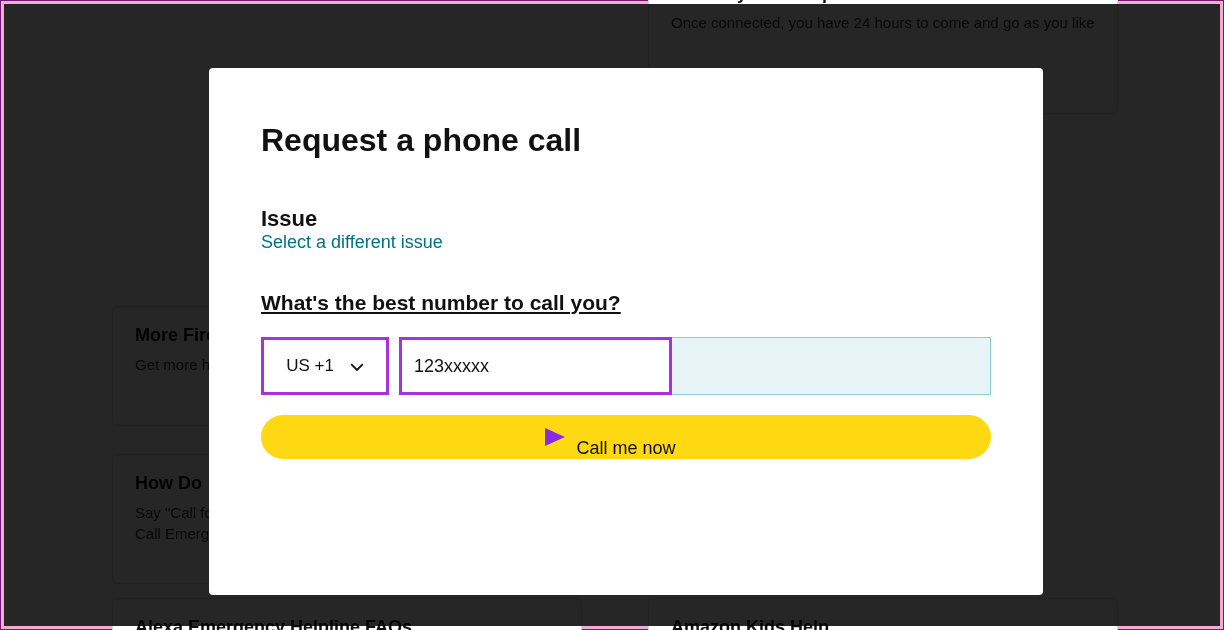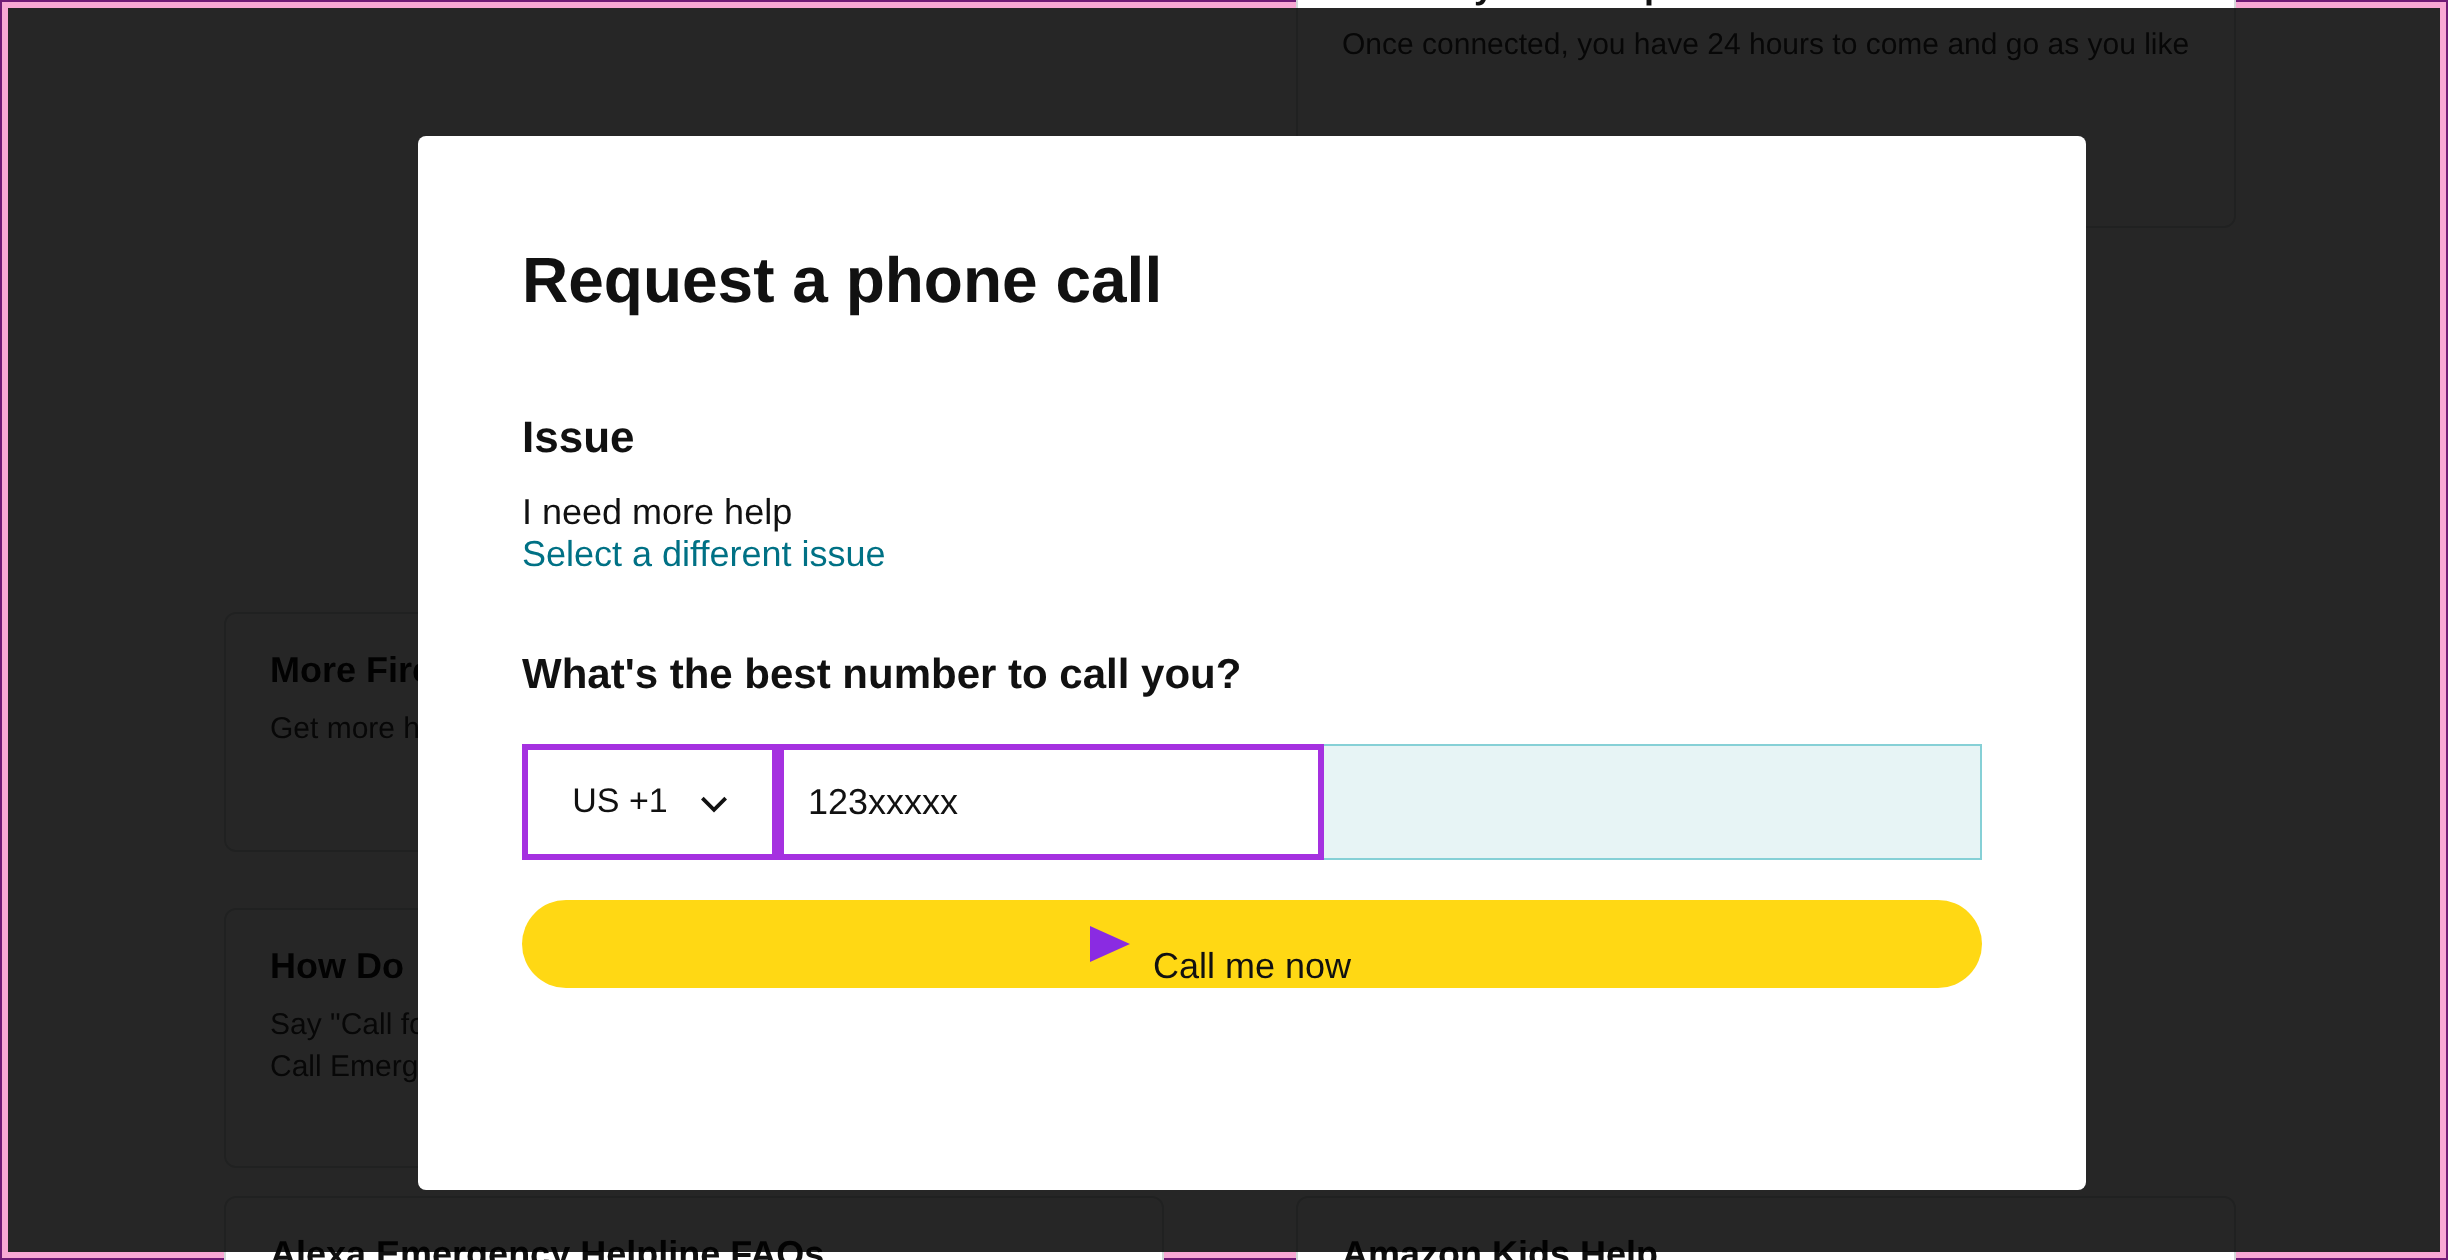--- a/index.html
+++ b/index.html
@@ -37,22 +37,22 @@
     left: 208px; top: 67px;
     width: 834px; height: 527px;
     background: #fff;
     border-radius: 4px;
     padding: 52px 52px 40px 52px;
   }
   .modal-title { font-size: 32px; font-weight: 700; color: #111; line-height: 1.25; }
   .issue-heading { font-size: 22px; font-weight: 700; color: #111; margin-top: 46px; }
   .issue-text { font-size: 18px; color: #111; margin-top: 14px; }
   .issue-link { display: inline-block; font-size: 18px; color: #007185; cursor: pointer; }
-  .num-heading { font-size: 21px; font-weight: 700; color: #111; margin-top: 38px; }
-  .num-row { display: flex; margin-top: 22px; align-items: stretch; }
+  .num-heading { font-size: 21px; font-weight: 700; color: #111; margin-top: 38px; text-decoration: underline; }
+  .num-row { display: flex; gap: 10px; margin-top: 22px; align-items: stretch; }
   .cc-select {
     position: relative;
     width: 128px; height: 58px;
     border: 3px solid #a531e0;
     background: #fff;
     display: flex; align-items: center; justify-content: center;
     gap: 16px;
     font-size: 17px; color: #111;
     cursor: pointer;
   }
@@ -127,21 +127,20 @@
       <h3>Amazon Kids Help</h3>
     </div>
   </div>
 
   <div class="overlay"></div>
 
   <div class="modal">
     <div class="modal-title">Request a phone call</div>
 
     <div class="issue-heading">Issue</div>
-    <div class="issue-text">I need more help</div>
     <a class="issue-link">Select a different issue</a>
 
     <div class="num-heading">What's the best number to call you?</div>
 
     <div class="num-row">
       <div class="cc-select">
         <span>US +1</span>
         <span class="chevron">
           <svg viewBox="0 0 12 12">
               <path d="M1 3.5 L6 8.5 L11 3.5" fill="none" stroke="#111" stroke-width="1.6"></path>

